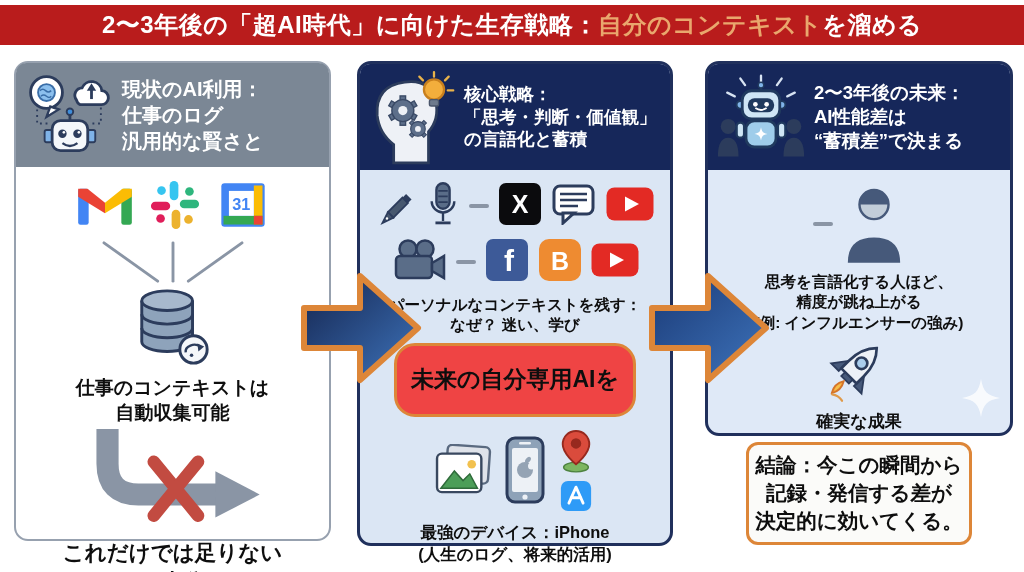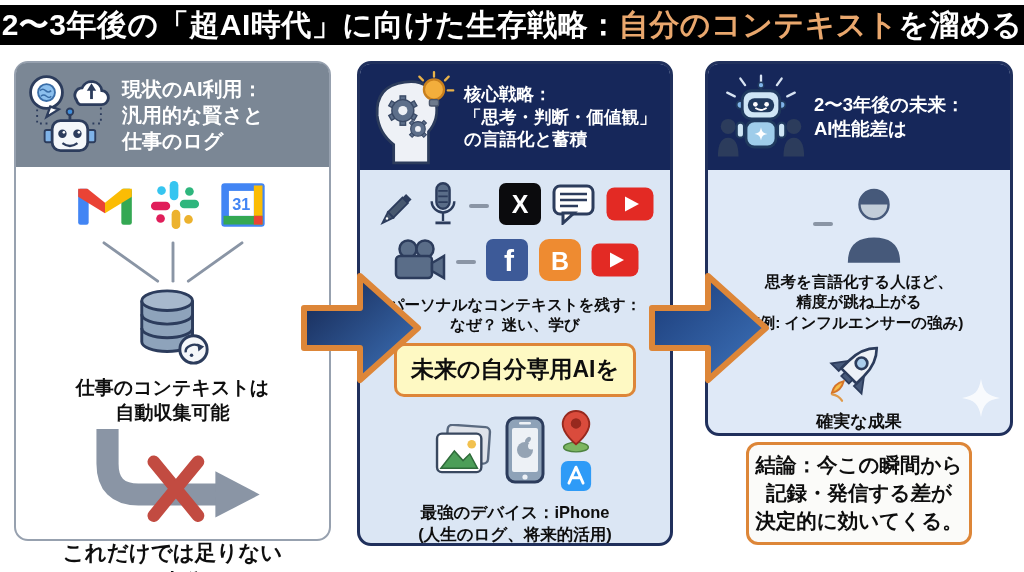--- a/index.html
+++ b/index.html
@@ -1,21 +1,21 @@
 <!DOCTYPE html>
 <html><head>
 <meta charset="utf-8">
 <style>
   html,body{margin:0;padding:0;background:#ffffff;}
   .stage{position:relative;width:1024px;height:572px;background:#ffffff;
          font-family:"Liberation Sans","DejaVu Sans",sans-serif;overflow:hidden;}
 
   
-  .titlebar{position:absolute;left:0;top:5px;width:100%;height:40px;background:#000000;
-            color:#ffffff;font-weight:bold;font-size:30px;display:flex;align-items:center;
+  .titlebar{position:absolute;left:0;top:5px;width:100%;height:40px;background:#b91c1c;
+            color:#ffffff;font-weight:bold;font-size:24px;display:flex;align-items:center;
             justify-content:center;white-space:nowrap;letter-spacing:0.5px;}
   .titlebar .hl{color:#E9A76D;}
 
   
   .panel{position:absolute;top:61px;border-radius:14px;box-sizing:border-box;z-index:1;}
   #p1{left:14px;width:317px;height:480px;background:#ffffff;border:2.5px solid #97A1AF;}
   #p2{left:357px;width:316px;height:485px;background:#DBE6F4;border:3px solid #20305C;}
   #p3{left:705px;width:308px;height:375px;background:#DFE9F7;border:3px solid #20305C;}
 
   .phead{border-radius:10px 10px 0 0;display:flex;align-items:center;gap:8px;
@@ -37,22 +37,22 @@
   .apps{display:flex;align-items:center;gap:16px;margin-top:12px;}
   .cap-db{font-size:19px;margin-top:2px;}
   .cap-notenough{font-size:21.5px;margin-top:2px;}
 
   
   .mediarow{display:flex;align-items:center;gap:9px;margin-top:0;}
   .mediarow.r1{margin-top:10px;}
   .mediarow.r2{margin-top:6px;}
   .dash{width:20px;height:4px;background:#8A95A5;border-radius:2px;}
   .cap-personal{font-size:15.5px;margin-top:9px;}
-  .obox{background:#fef9c3;border:3.5px solid #DD8638;border-radius:10px;
-        padding:9px 14px;margin-top:7px;}
+  .obox{background:#ef4444;border:3.5px solid #DD8638;border-radius:21px;
+        padding:19px 14px;margin-top:7px;}
   .obox .cap{font-size:23px;line-height:1.3;}
   .devrow{display:flex;align-items:center;gap:10px;margin-top:12px;}
   .devcol{display:flex;flex-direction:column;align-items:center;gap:3px;}
   .cap-device{font-size:16.5px;margin-top:6px;}
 
   
   .airow{display:flex;align-items:center;gap:10px;margin-top:10px;}
   .cap-verbal{font-size:15.5px;margin-top:4px;}
   .cap-result{font-size:17px;margin-top:0;}
   .cbox{background:#FBFBF9;border:3.5px solid #DD8638;border-radius:12px;
@@ -98,22 +98,22 @@
           <rect x="30" y="52" width="38" height="32" rx="9" fill="#F4F7FA" stroke="#2C3C5C" stroke-width="3"></rect>
           <circle cx="41" cy="66" r="4.5" fill="#2C3C5C"></circle>
             <circle cx="57" cy="66" r="4.5" fill="#2C3C5C"></circle>
           <circle cx="42.5" cy="64.5" r="1.4" fill="#ffffff"></circle>
             <circle cx="58.5" cy="64.5" r="1.4" fill="#ffffff"></circle>
           <path d="M41,76 q8,6 16,0" stroke="#2C3C5C" stroke-width="2.5" fill="none"></path>
         </svg>
       </span>
       <div class="htext">
         <div>現状のAI利用：</div>
+        <div>仕事のログ</div>
         <div>汎用的な賢さと</div>
-        <div>仕事のログ</div>
       </div>
     </div>
     <div class="pbody">
       <div class="apps">
         <span>
           <svg width="56" height="42" viewBox="0 0 48 36">
             <rect x="1" y="4" width="9" height="31" rx="2" fill="#4285F4"></rect>
             <rect x="38" y="4" width="9" height="31" rx="2" fill="#34A853"></rect>
             <polygon points="1,4 9,4 24,16 24,25 1,11" fill="#EA4335"></polygon>
             <polygon points="47,4 39,4 24,16 24,25 47,11" fill="#FBBC04"></polygon>
@@ -370,20 +370,21 @@
           <path d="M42,36.5 q6,4 12,0" stroke="#ffffff" stroke-width="2" fill="none"></path>
           <rect x="22" y="52" width="8" height="16" rx="4" fill="#CFE6F5" stroke="#203A5E" stroke-width="2.5"></rect>
           <rect x="66" y="52" width="8" height="16" rx="4" fill="#CFE6F5" stroke="#203A5E" stroke-width="2.5"></rect>
           <rect x="32" y="50" width="32" height="28" rx="9" fill="#9FCDEA" stroke="#203A5E" stroke-width="3"></rect>
           <path d="M48,57 C49,62 50,63 55,64 C50,65 49,66 48,71 C47,66 46,65 41,64 C46,63 47,62 48,57 Z" fill="#ffffff"></path>
         </svg>
       </span>
       <div class="htext">
         <div>2〜3年後の未来：</div>
         <div>AI性能差は</div>
+        <div>“蓄積差”で決まる</div>
       </div>
     </div>
     <div class="pbody">
       <div class="airow">
         <span class="dash"></span>
         <span>
           <svg width="62" height="84" viewBox="0 0 64 84">
             <circle cx="32" cy="24" r="15" fill="#C2CDD9" stroke="#46597A" stroke-width="2.5"></circle>
             <path d="M17,24 a15,15 0 0 1 30,0 z" fill="#46597A"></path>
             <path d="M5,84 q0,-26 27,-26 q27,0 27,26 z" fill="#46597A"></path>

